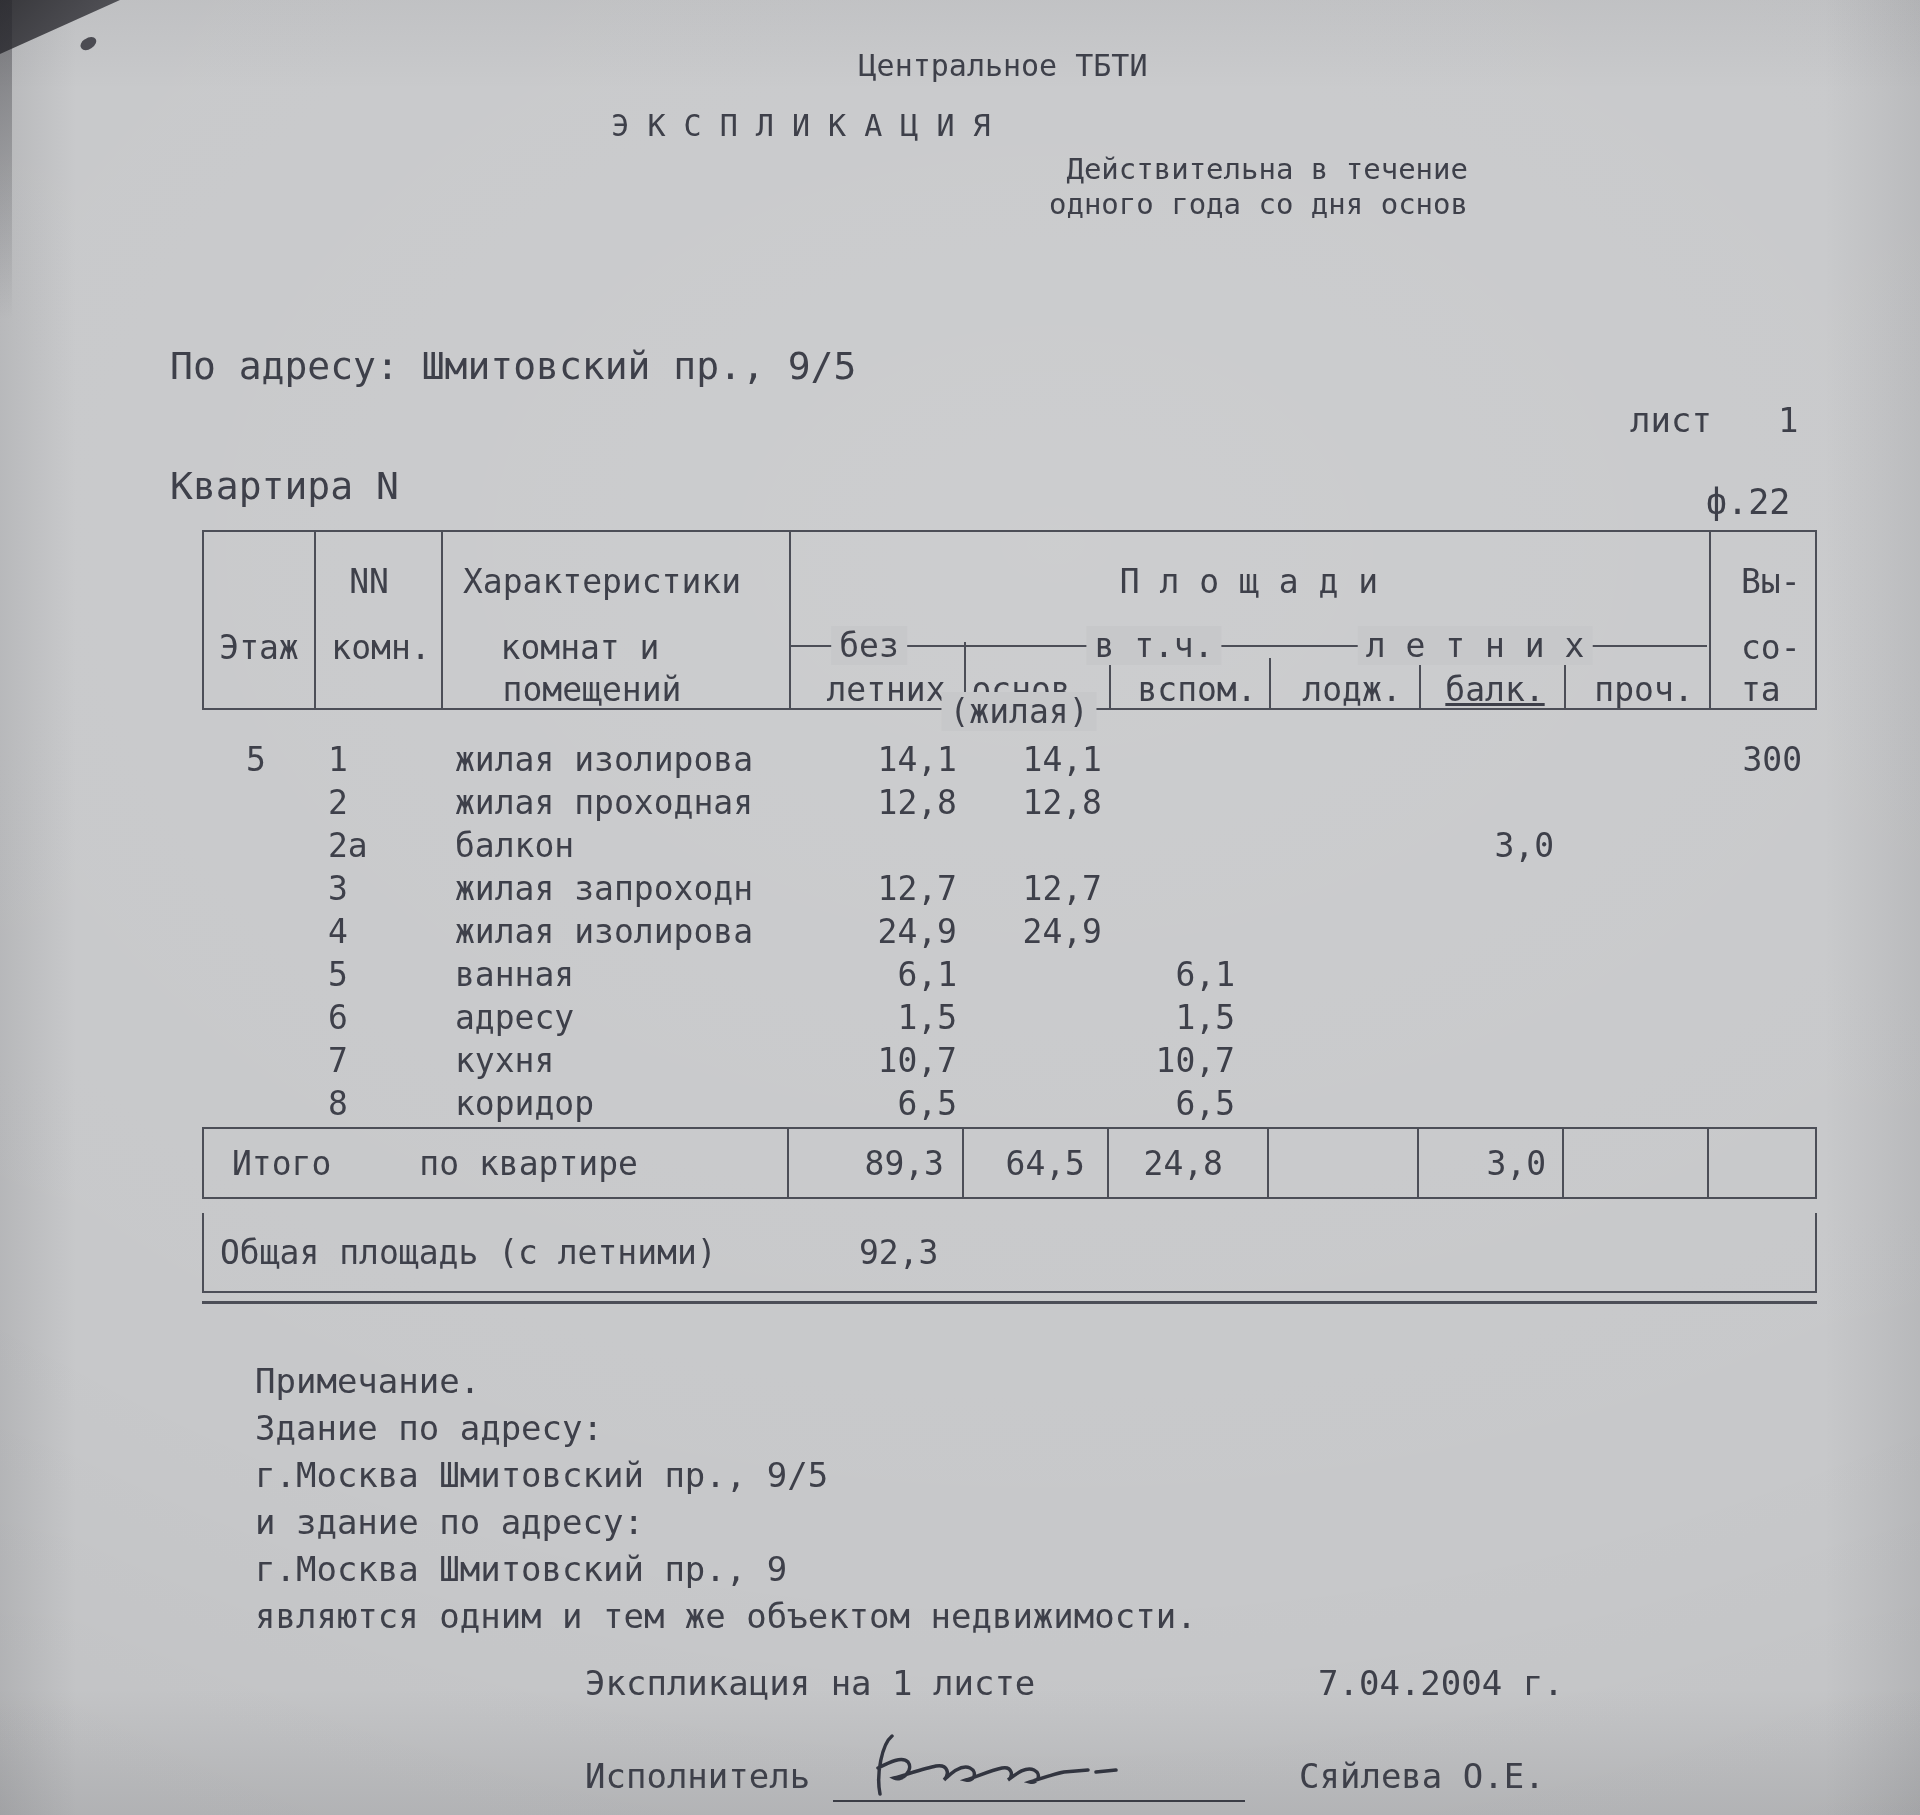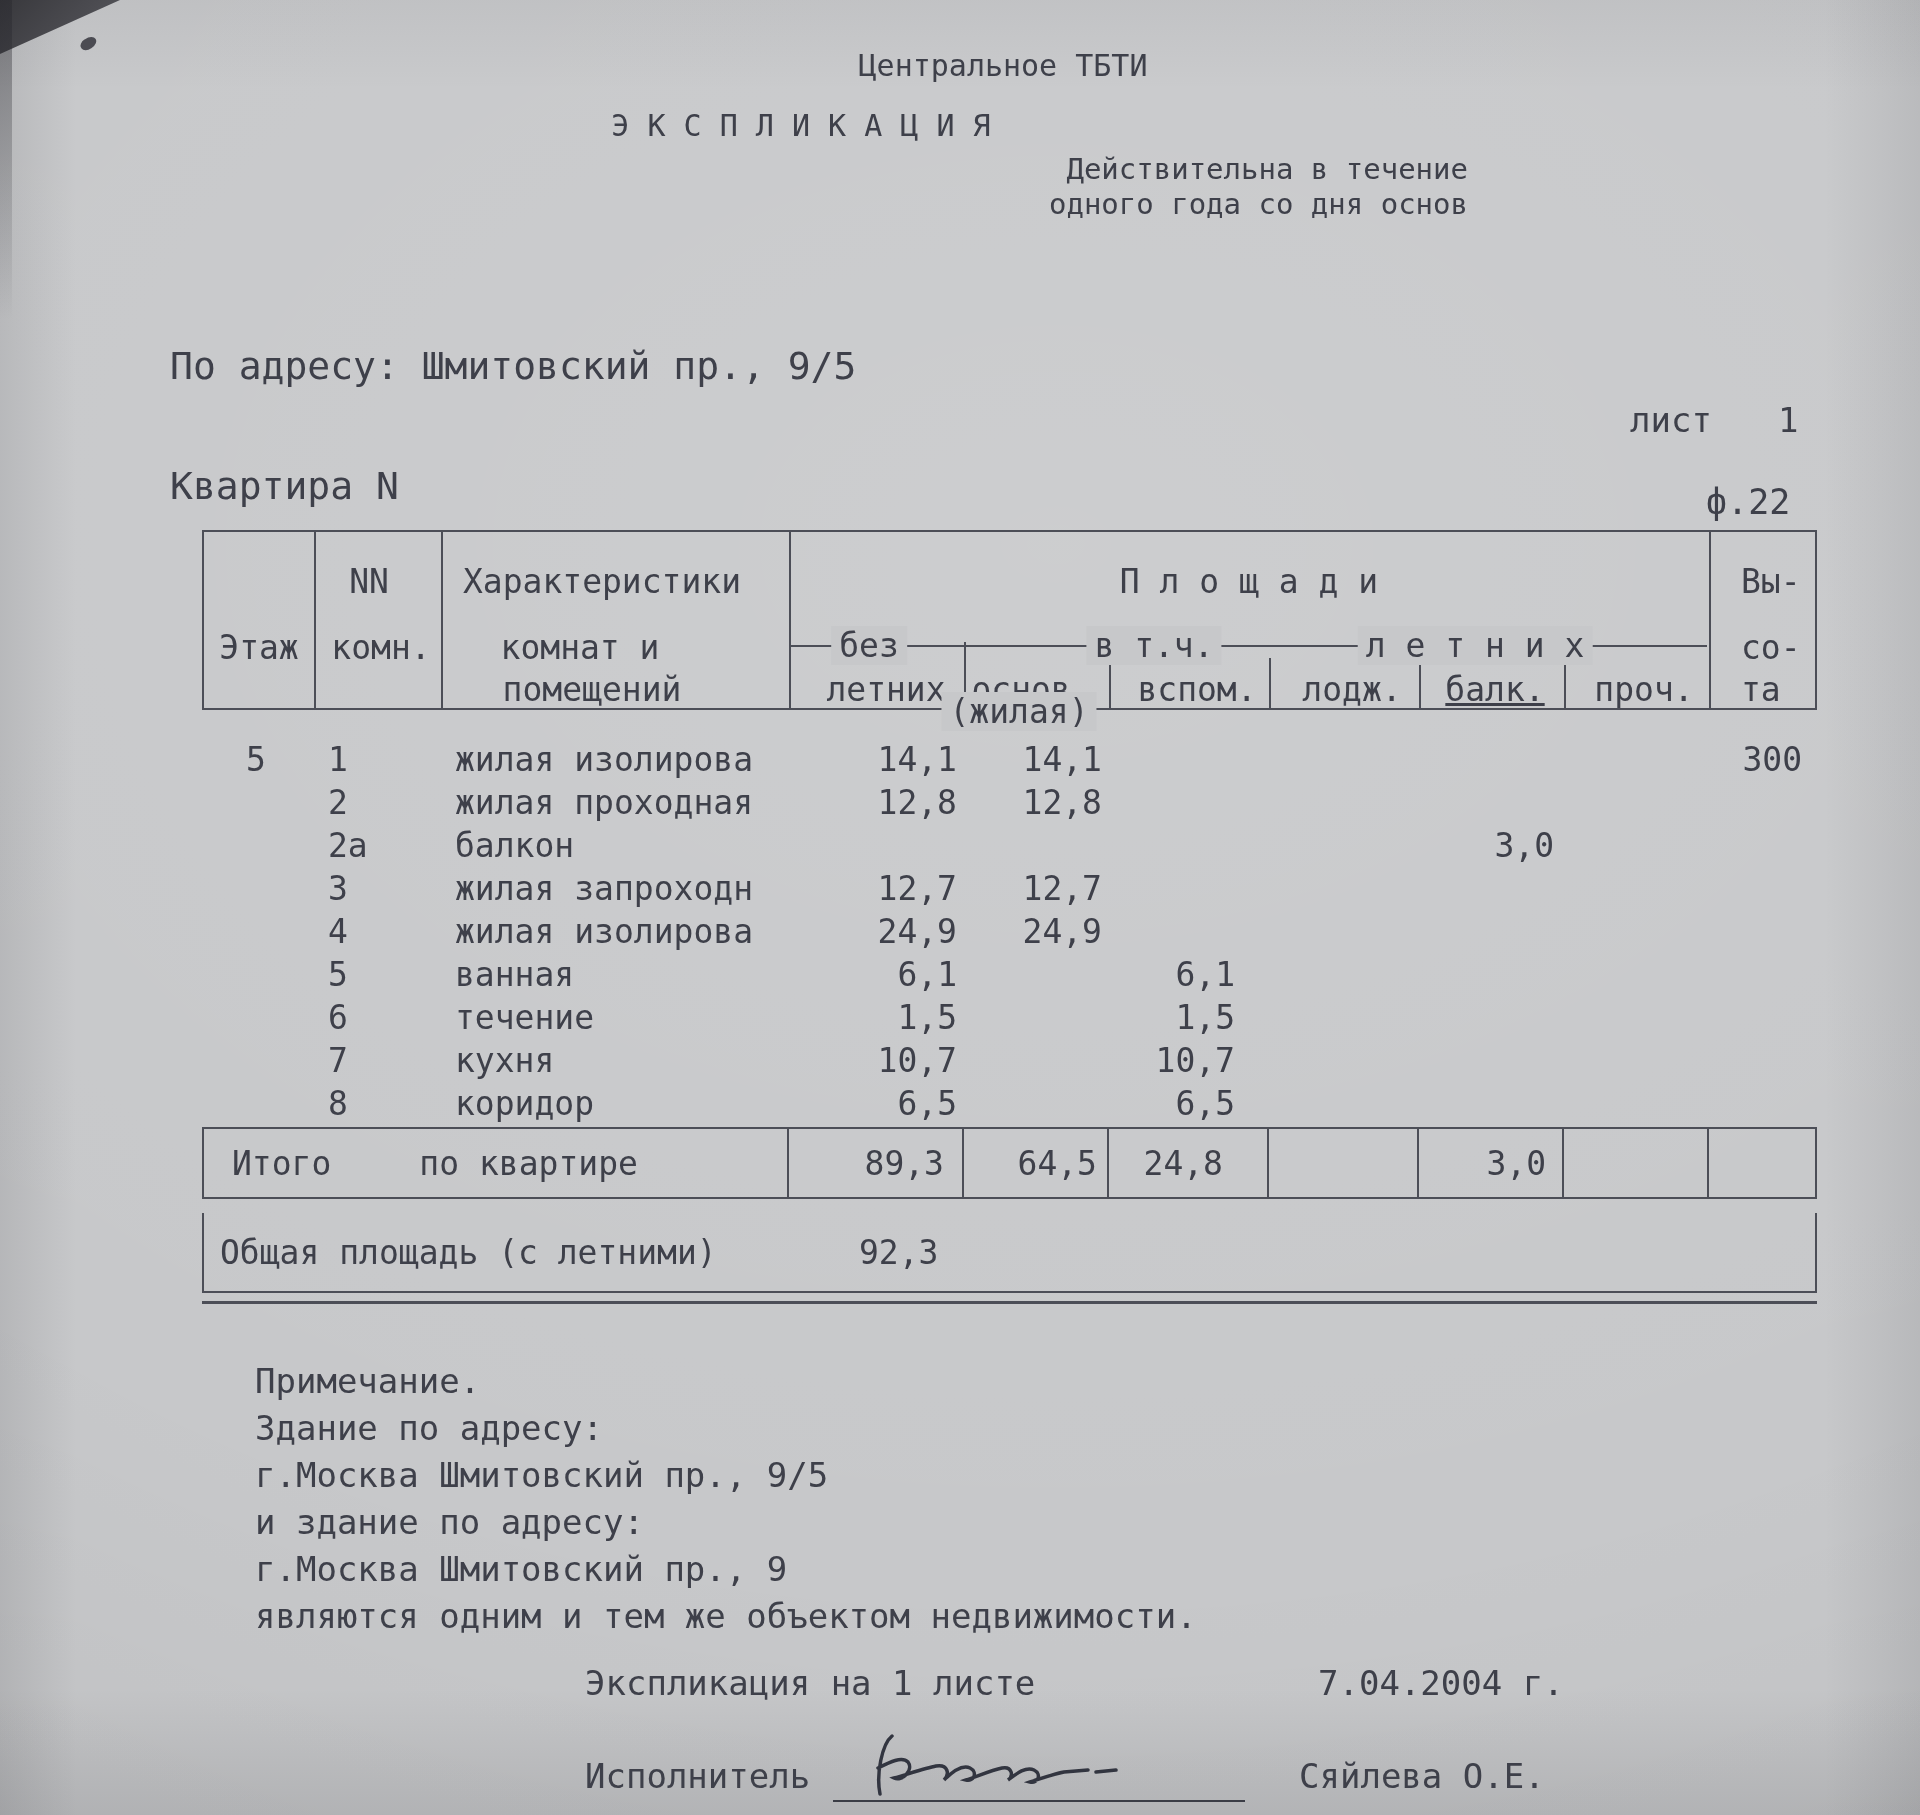--- a/index.html
+++ b/index.html
@@ -215,21 +215,21 @@
         <div class="tcell c-main"></div>
         <div class="tcell c-aux">6,1</div>
         <div class="tcell c-lodge"></div>
         <div class="tcell c-balc"></div>
         <div class="tcell c-other"></div>
         <div class="tcell c-height"></div>
       </div>
       <div class="trow">
         <div class="tcell c-floor"></div>
         <div class="tcell c-num">6</div>
-        <div class="tcell c-name">течение</div>
+        <div class="tcell c-name">адресу</div>
         <div class="tcell c-total">1,5</div>
         <div class="tcell c-main"></div>
         <div class="tcell c-aux">1,5</div>
         <div class="tcell c-lodge"></div>
         <div class="tcell c-balc"></div>
         <div class="tcell c-other"></div>
         <div class="tcell c-height"></div>
       </div>
       <div class="trow">
         <div class="tcell c-floor"></div>
@@ -256,21 +256,21 @@
         <div class="tcell c-height"></div>
       </div>
     </div>
 
   <div class="totals">
     <div class="tot-label">
       <span>Итого</span>
       <span class="second">по квартире</span>
     </div>
     <div class="num-right" style="padding-right:18px;">89,3</div>
-    <div class="num-right" style="padding-right:10px;">64,5</div>
+    <div class="num-right" style="padding-right:22px;">64,5</div>
     <div class="num-right" style="padding-right:44px;">24,8</div>
     <div class="num-right" style="padding-right:20px;"></div>
     <div class="num-right" style="padding-right:16px;">3,0</div>
     <div class="num-right" style="padding-right:20px;"></div>
     <div class="num-right" style="padding-right:14px;"></div>
   </div>
 
   <div class="overall">
     <span class="lbl">Общая площадь (с летними)</span>
     <span class="val">92,3</span>

